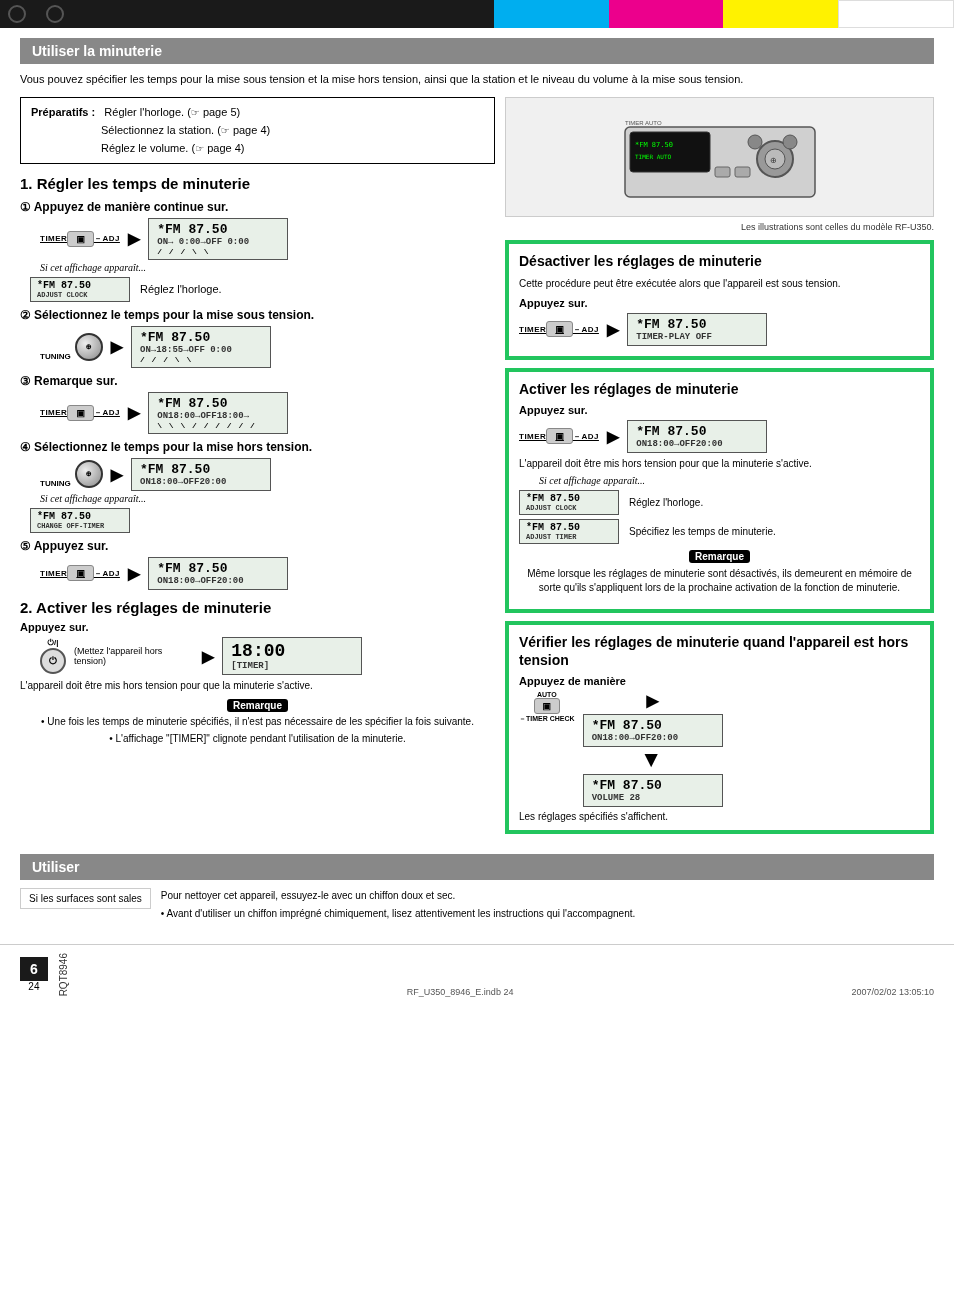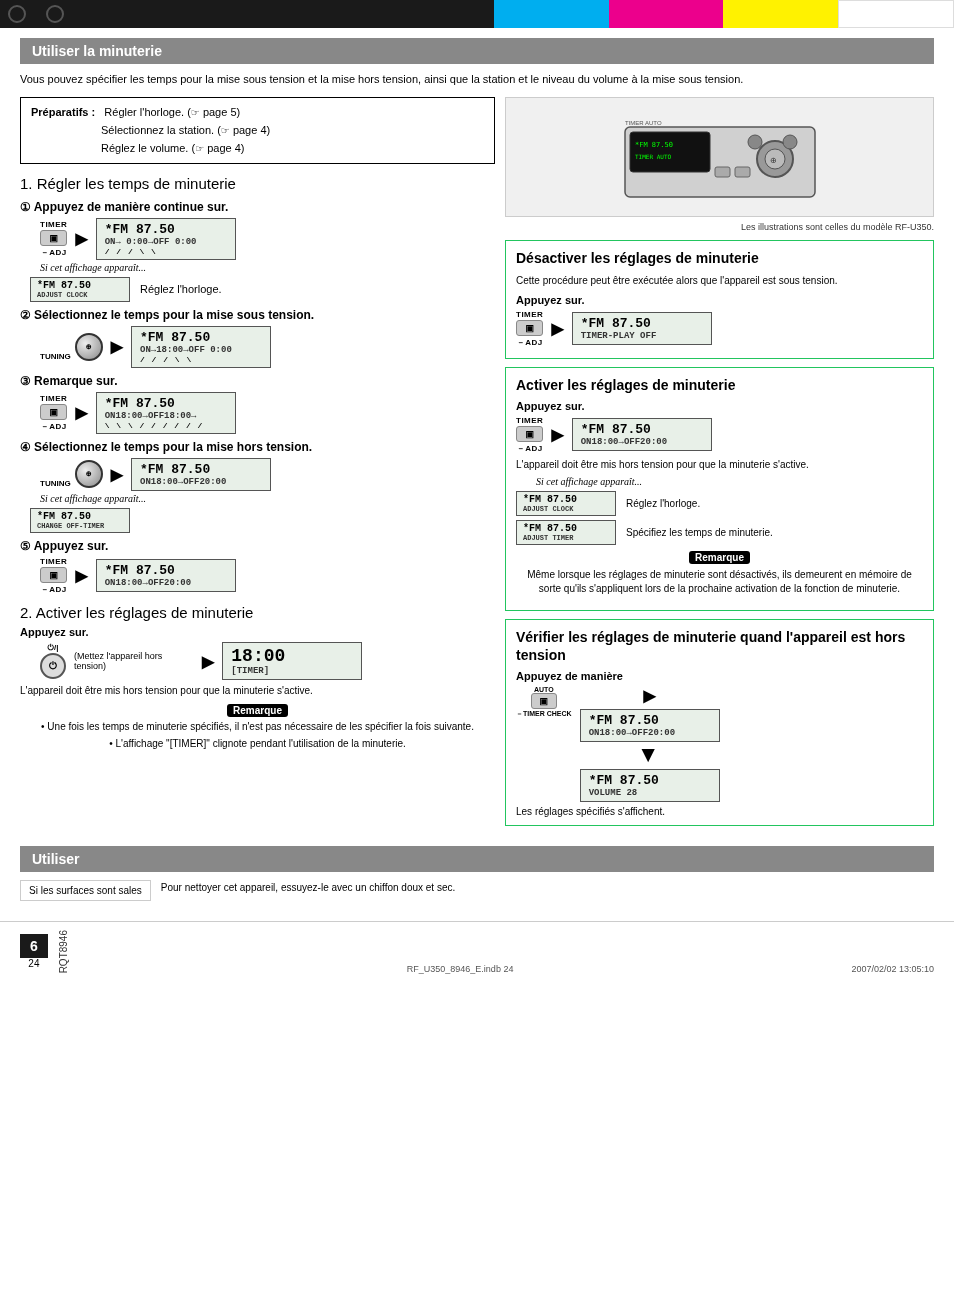--- a/index.html
+++ b/index.html
@@ -94,43 +94,44 @@
     .prereq-box .prereq-label {
       font-weight: bold;
     }
     .prereq-box .indent {
       padding-left: 70px;
     }
 
     
     .step-heading {
       font-size: 15px;
-      font-weight: normal;
+      font-weight: bold;
       margin: 8px 0 4px 0;
       line-height: 1.3;
     }
     .sub-step {
       font-size: 12px;
       font-weight: bold;
       margin: 6px 0 3px 0;
     }
 
     
     .action-row {
       display: flex;
       align-items: center;
       gap: 8px;
       margin: 4px 0 2px 20px;
     }
     .timer-btn {
       display: flex;
-      flex-direction: column;
+      flex-direction: row;
       align-items: center;
       font-size: 9px;
       font-weight: bold;
+      text-decoration: underline;
     }
     .timer-btn .btn-label {
       font-size: 8px;
       font-weight: bold;
       letter-spacing: 0.5px;
     }
     .timer-btn .btn-body {
       background: #ccc;
       border: 1px solid #888;
       border-radius: 3px;
@@ -252,21 +253,21 @@
     .remark-text p {
       margin-bottom: 2px;
     }
     .remark-text .bullet {
       padding-left: 10px;
       text-indent: -10px;
     }
 
     
     .right-box {
-      border: 1px solid #22c55e;
+      border: 4px solid #22c55e;
       padding: 8px 10px;
       margin-bottom: 8px;
       background: #fff;
     }
     .right-box-header {
       font-size: 14px;
       font-weight: bold;
       margin-bottom: 6px;
       line-height: 1.3;
     }
@@ -418,21 +419,21 @@
 
       <div class="sub-step">② Sélectionnez le temps pour la mise sous tension.</div>
       <div class="action-row">
         <div class="tuning-knob">
           <span class="knob-label">TUNING</span>
           <div class="knob-icon">⊕</div>
         </div>
         <span class="arrow-right">▶</span>
         <div class="lcd-display">
           <div class="lcd-main">*FM 87.50</div>
-          <div class="lcd-sub">ON→18:00→OFF 0:00</div>
+          <div class="lcd-sub">ON→18:55→OFF 0:00</div>
           <div class="star-line">/ / / \ \</div>
         </div>
       </div>
 
       <div class="sub-step">③ Remarque sur.</div>
       <div class="action-row">
         <div class="timer-btn">
           <span class="btn-label">TIMER</span>
           <div class="btn-body">▣</div>
           <span class="btn-sub">－ADJ</span>
@@ -612,20 +613,21 @@
       </div>
     </div>
   </div>
 
   <div class="entretien-section">
     <div class="section-header">Utiliser</div>
     <div class="entretien-content">
       <div class="entretien-label-box">Si les surfaces sont sales</div>
       <div class="entretien-text">
         <p>Pour nettoyer cet appareil, essuyez-le avec un chiffon doux et sec.</p>
+        <p class="bullet">• <span>Avant d'utiliser un chiffon imprégné chimiquement, lisez attentivement les instructions qui l'accompagnent.</span></p>
       </div>
     </div>
   </div>
 </div>
 
 <div class="footer">
   <div class="footer-left">
     <div style="display:flex;flex-direction:column;align-items:center;">
       <div class="page-num-box">6</div>
       <span style="font-size:10px;">24</span>

